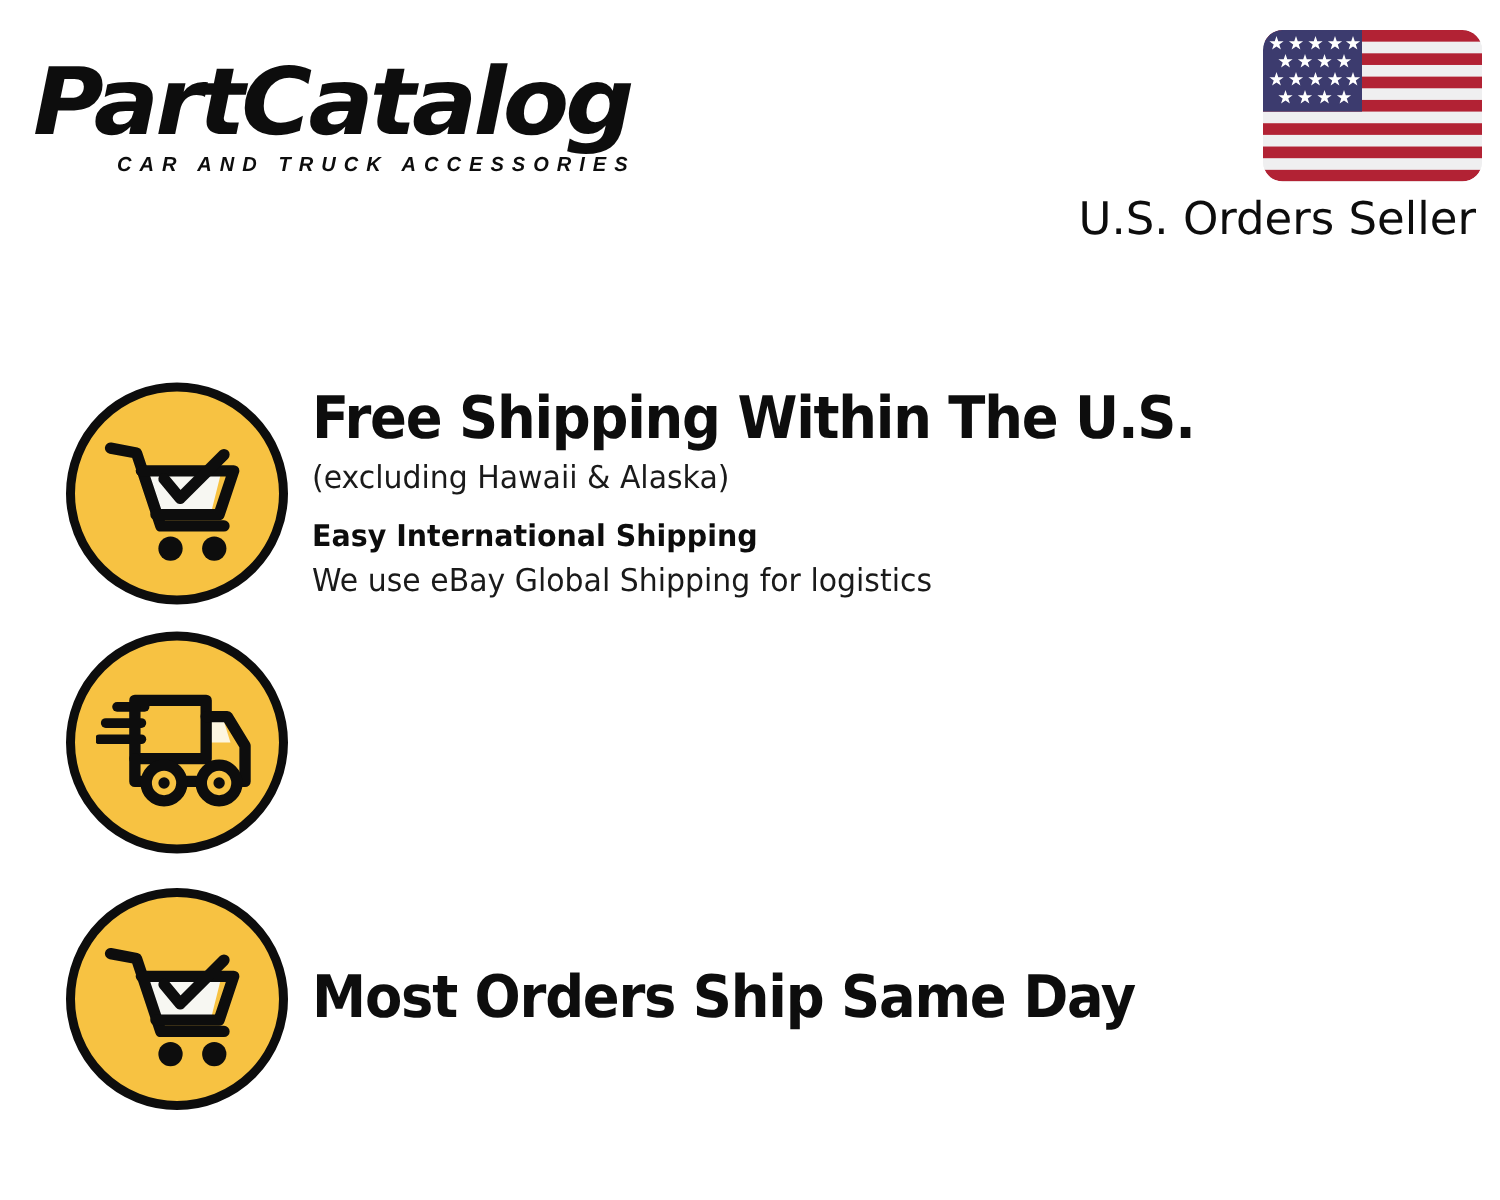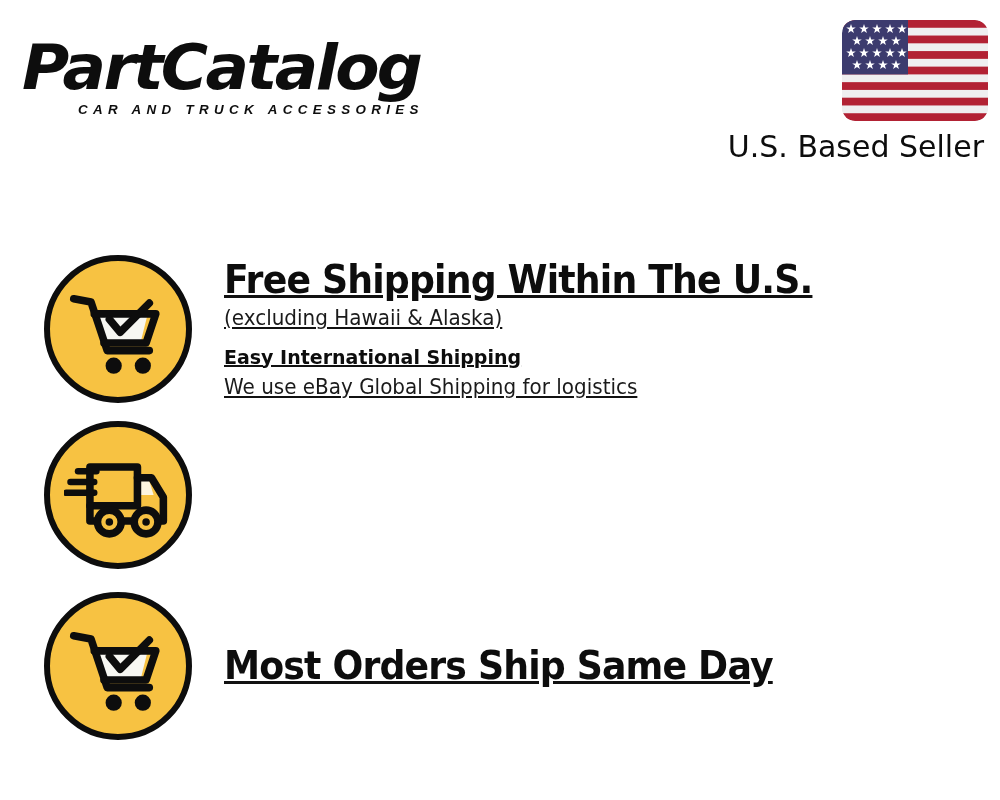--- a/index.html
+++ b/index.html
@@ -119,23 +119,22 @@
   .icon-circle svg {
     position: absolute;
     left: 50%;
     top: 50%;
     transform: translate(-50%, -50%);
     width: 108px;
     height: 108px;
   }
 
   .feature-text {
-    margin-left: 32px;
+    margin-left: 16px;
     flex: 1 1 auto;
-    text-decoration: underline;
   }
   .feat-title {
     font-family: "DejaVu Sans", sans-serif;
     font-weight: 700;
     font-size: 39px;
     line-height: 46px;
     letter-spacing: -0.9px;
     color: #0d0d0d;
     white-space: nowrap;
     transform: scaleX(0.93);
@@ -219,21 +218,21 @@
             <use href="#star5" x="60" y="33"></use>
 
             <use href="#star5" x="15" y="45"></use>
             <use href="#star5" x="28" y="45"></use>
             <use href="#star5" x="41" y="45"></use>
             <use href="#star5" x="54" y="45"></use>
           </g>
         </g>
       </svg>
     </span>
-    <span class="seller-text">U.S. Based Seller</span>
+    <span class="seller-text">U.S. Orders Seller</span>
   </div>
 </div>
 
 <div class="features">
 
   <div class="feature feature-1">
     <div class="icon-circle">
       <svg viewBox="0 0 100 100" xmlns="http://www.w3.org/2000/svg" aria-hidden="true">
 
         <polygon points="31,38 77,38 71,62 39,62" fill="#f7f7f2"></polygon>

